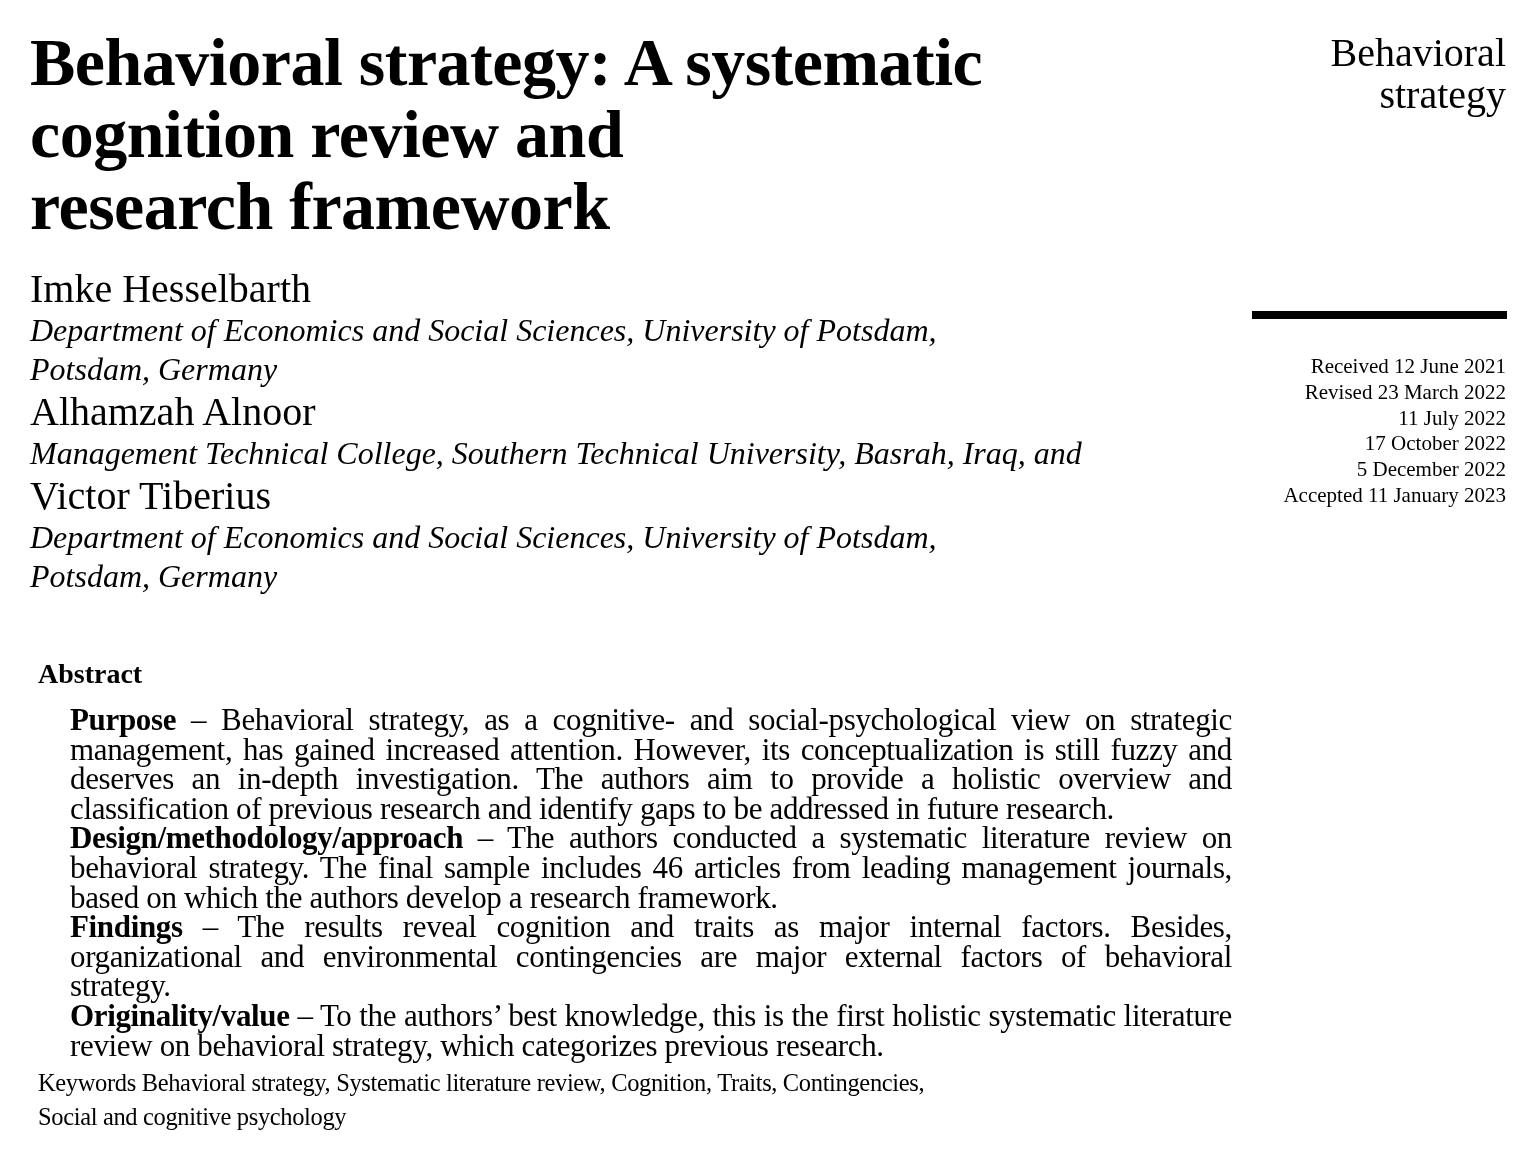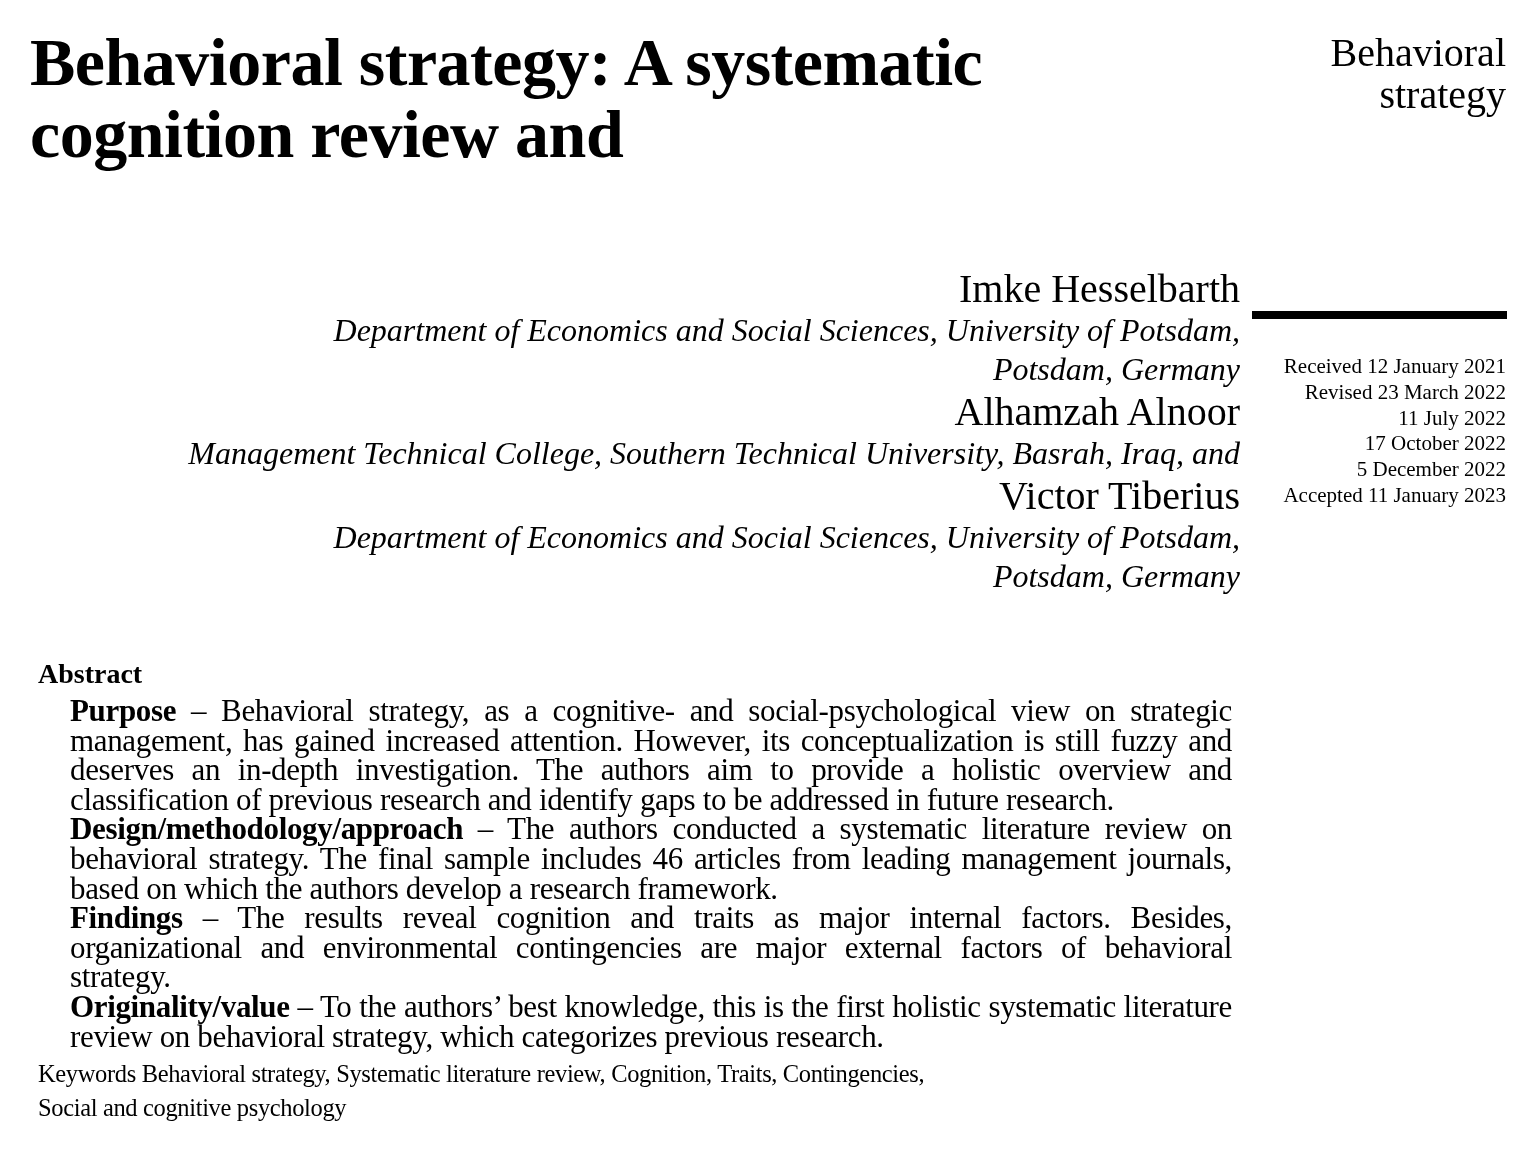--- a/index.html
+++ b/index.html
@@ -18,55 +18,56 @@
     font-family: "Liberation Serif", serif; font-size: 40px; line-height: 42px;
   }
   .rule {
     position: absolute; left: 1252px; top: 311px; width: 255px; height: 8px; background: #000;
   }
   .history {
     position: absolute; right: 30px; top: 354px; text-align: right;
     font-family: "Liberation Serif", serif; font-size: 21px; line-height: 25.8px;
   }
   .authors {
-    position: absolute; left: 30px; top: 266px; width: 1210px; text-align: right;
+    position: absolute; left: 30px; top: 266px; width: 1210px; text-align: left;
     font-family: "Liberation Serif", serif;
   }
   .author-name { font-size: 40px; line-height: 45px; }
   .affil { font-style: italic; font-size: 32px; line-height: 39px; }
   .abstract {
     position: absolute; left: 38px; top: 656px; width: 1194px;
     font-family: "Liberation Serif", serif;
   }
-  .abs-heading { font-weight: bold; font-size: 28px; line-height: 36px; margin-bottom: 4px; }
+  .abs-heading { font-weight: bold; font-size: 28px; line-height: 36px; margin-bottom: 13px; }
   .abs-para {
     font-size: 31px; line-height: 29.6px; text-align: justify; letter-spacing: -0.35px; margin-left: 32px;
   }
   .abs-para b { font-weight: bold; }
   .meta-line { font-size: 24.5px; line-height: 34px; letter-spacing: -0.35px; }
   .meta-line b { font-weight: normal; }
   .gap { height: 6px; }
 </style>
 </head>
 <body>
 
 <div class="title">
   <div>Behavioral strategy: A systematic</div>
   <div>cognition review and</div>
+  <div>research framework</div>
 </div>
 
 <div class="running-head">
   <div>Behavioral</div>
   <div>strategy</div>
 </div>
 
 <div class="rule"></div>
 
 <div class="history">
-  <div>Received 12 January 2021</div>
+  <div>Received 12 June 2021</div>
   <div>Revised 23 March 2022</div>
   <div>11 July 2022</div>
   <div>17 October 2022</div>
   <div>5 December 2022</div>
   <div>Accepted 11 January 2023</div>
 </div>
 
 <div class="authors">
   <div class="author-name">Imke Hesselbarth</div>
   <div class="affil">Department of Economics and Social Sciences, University of Potsdam,</div>

